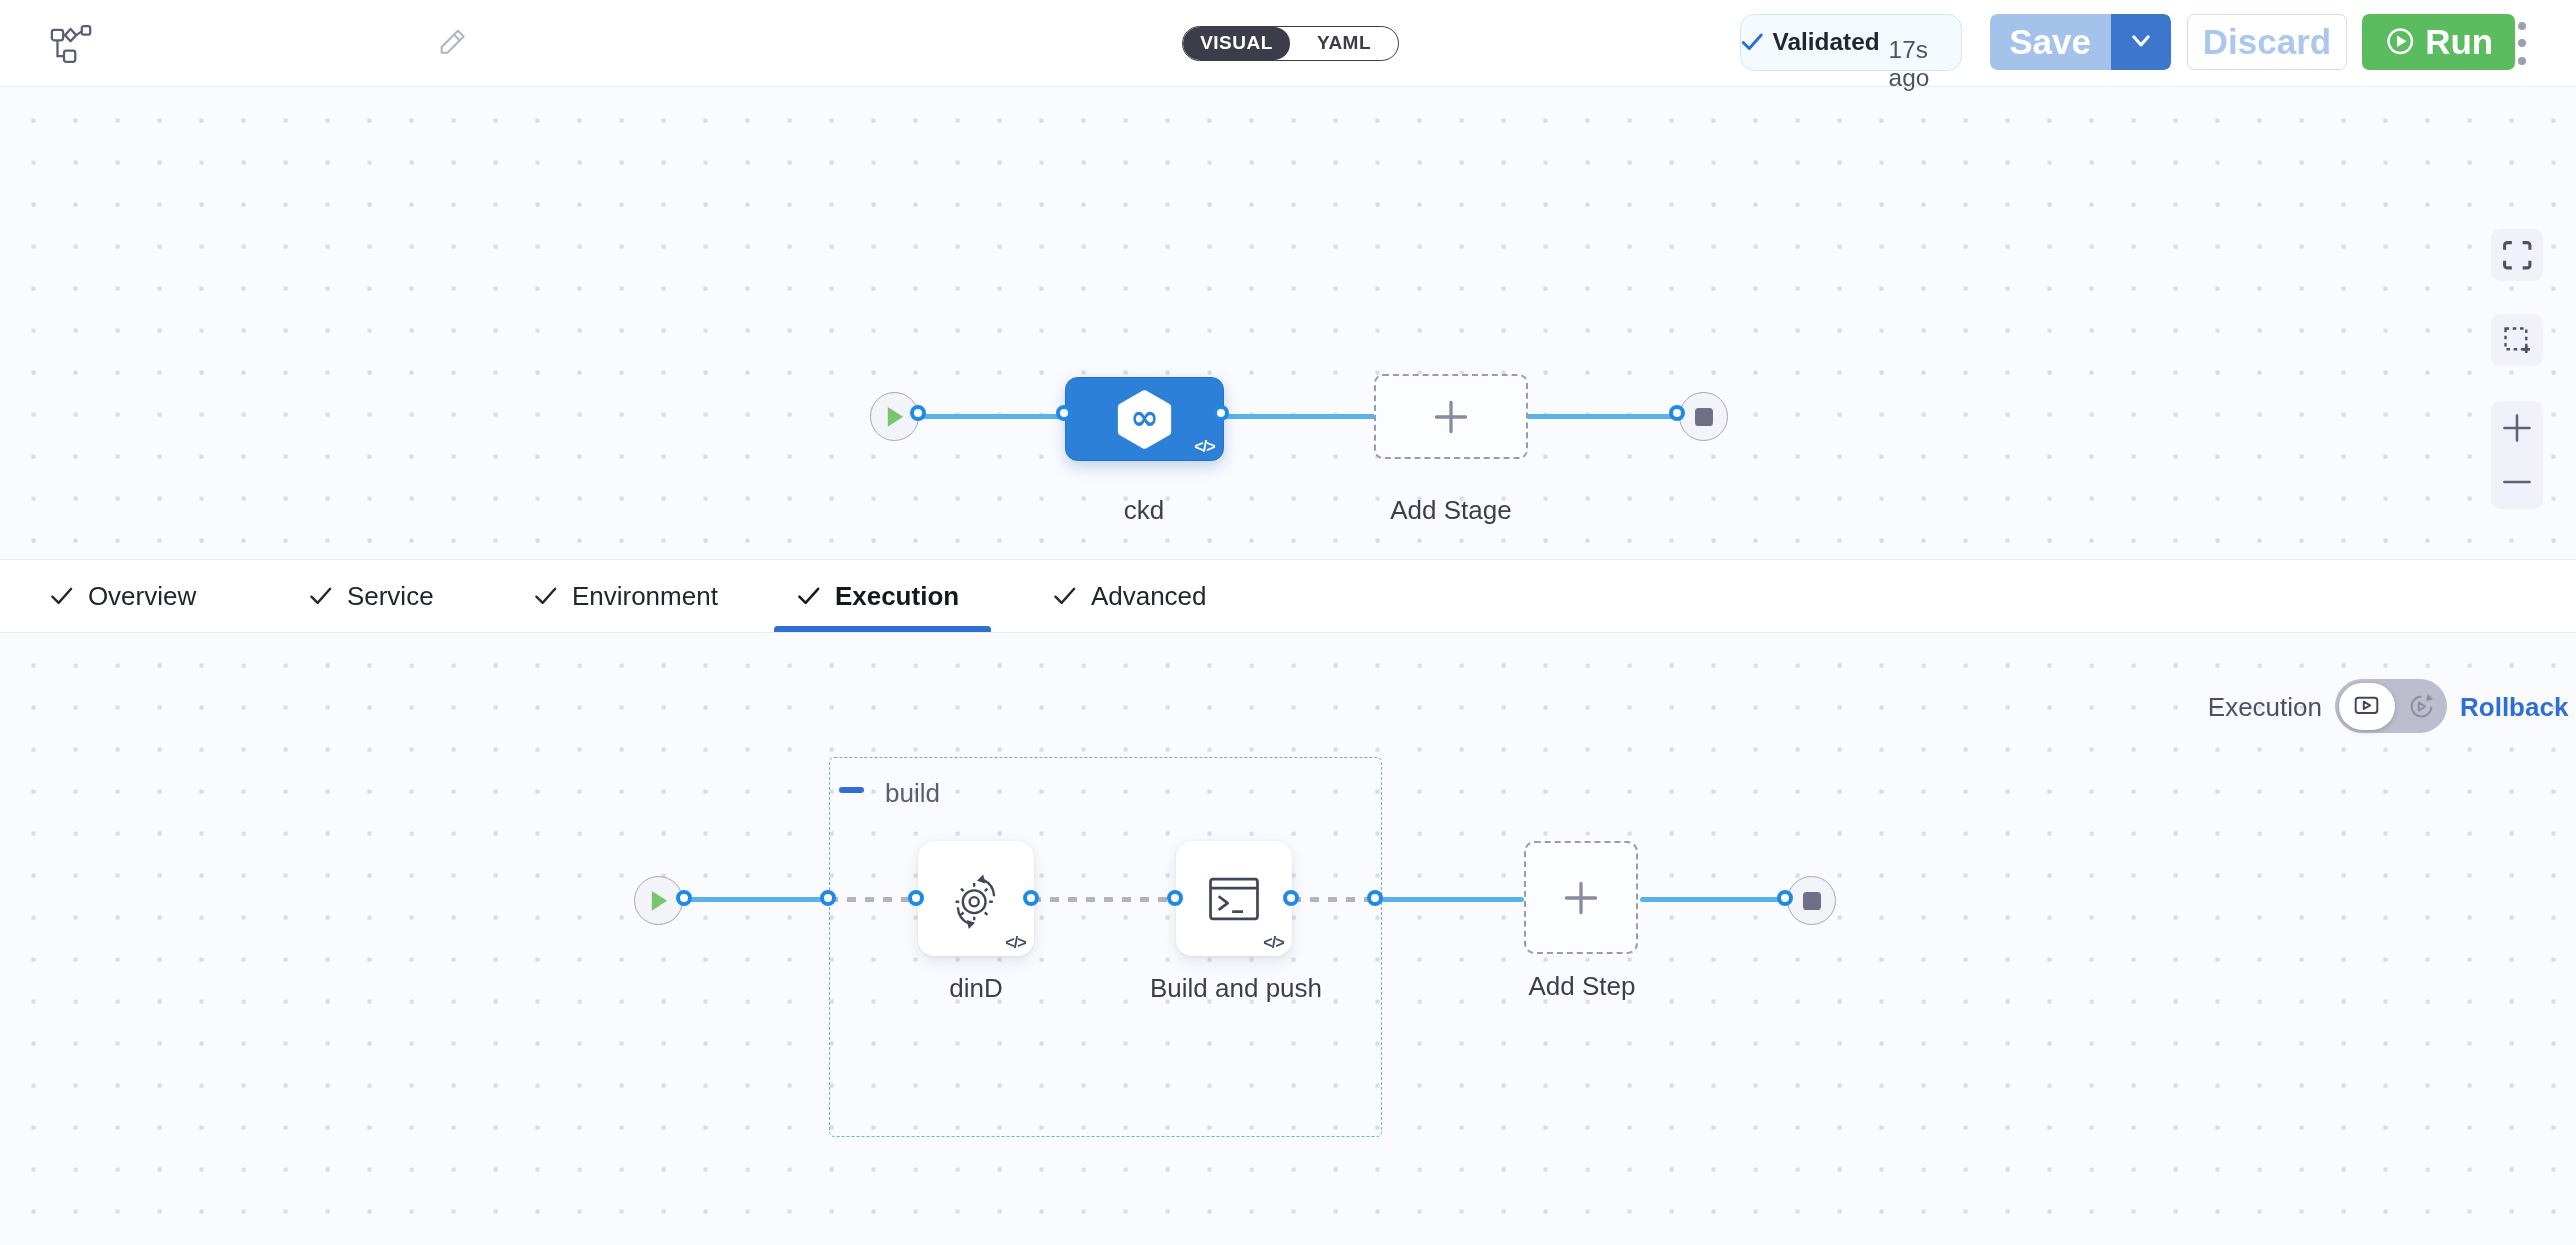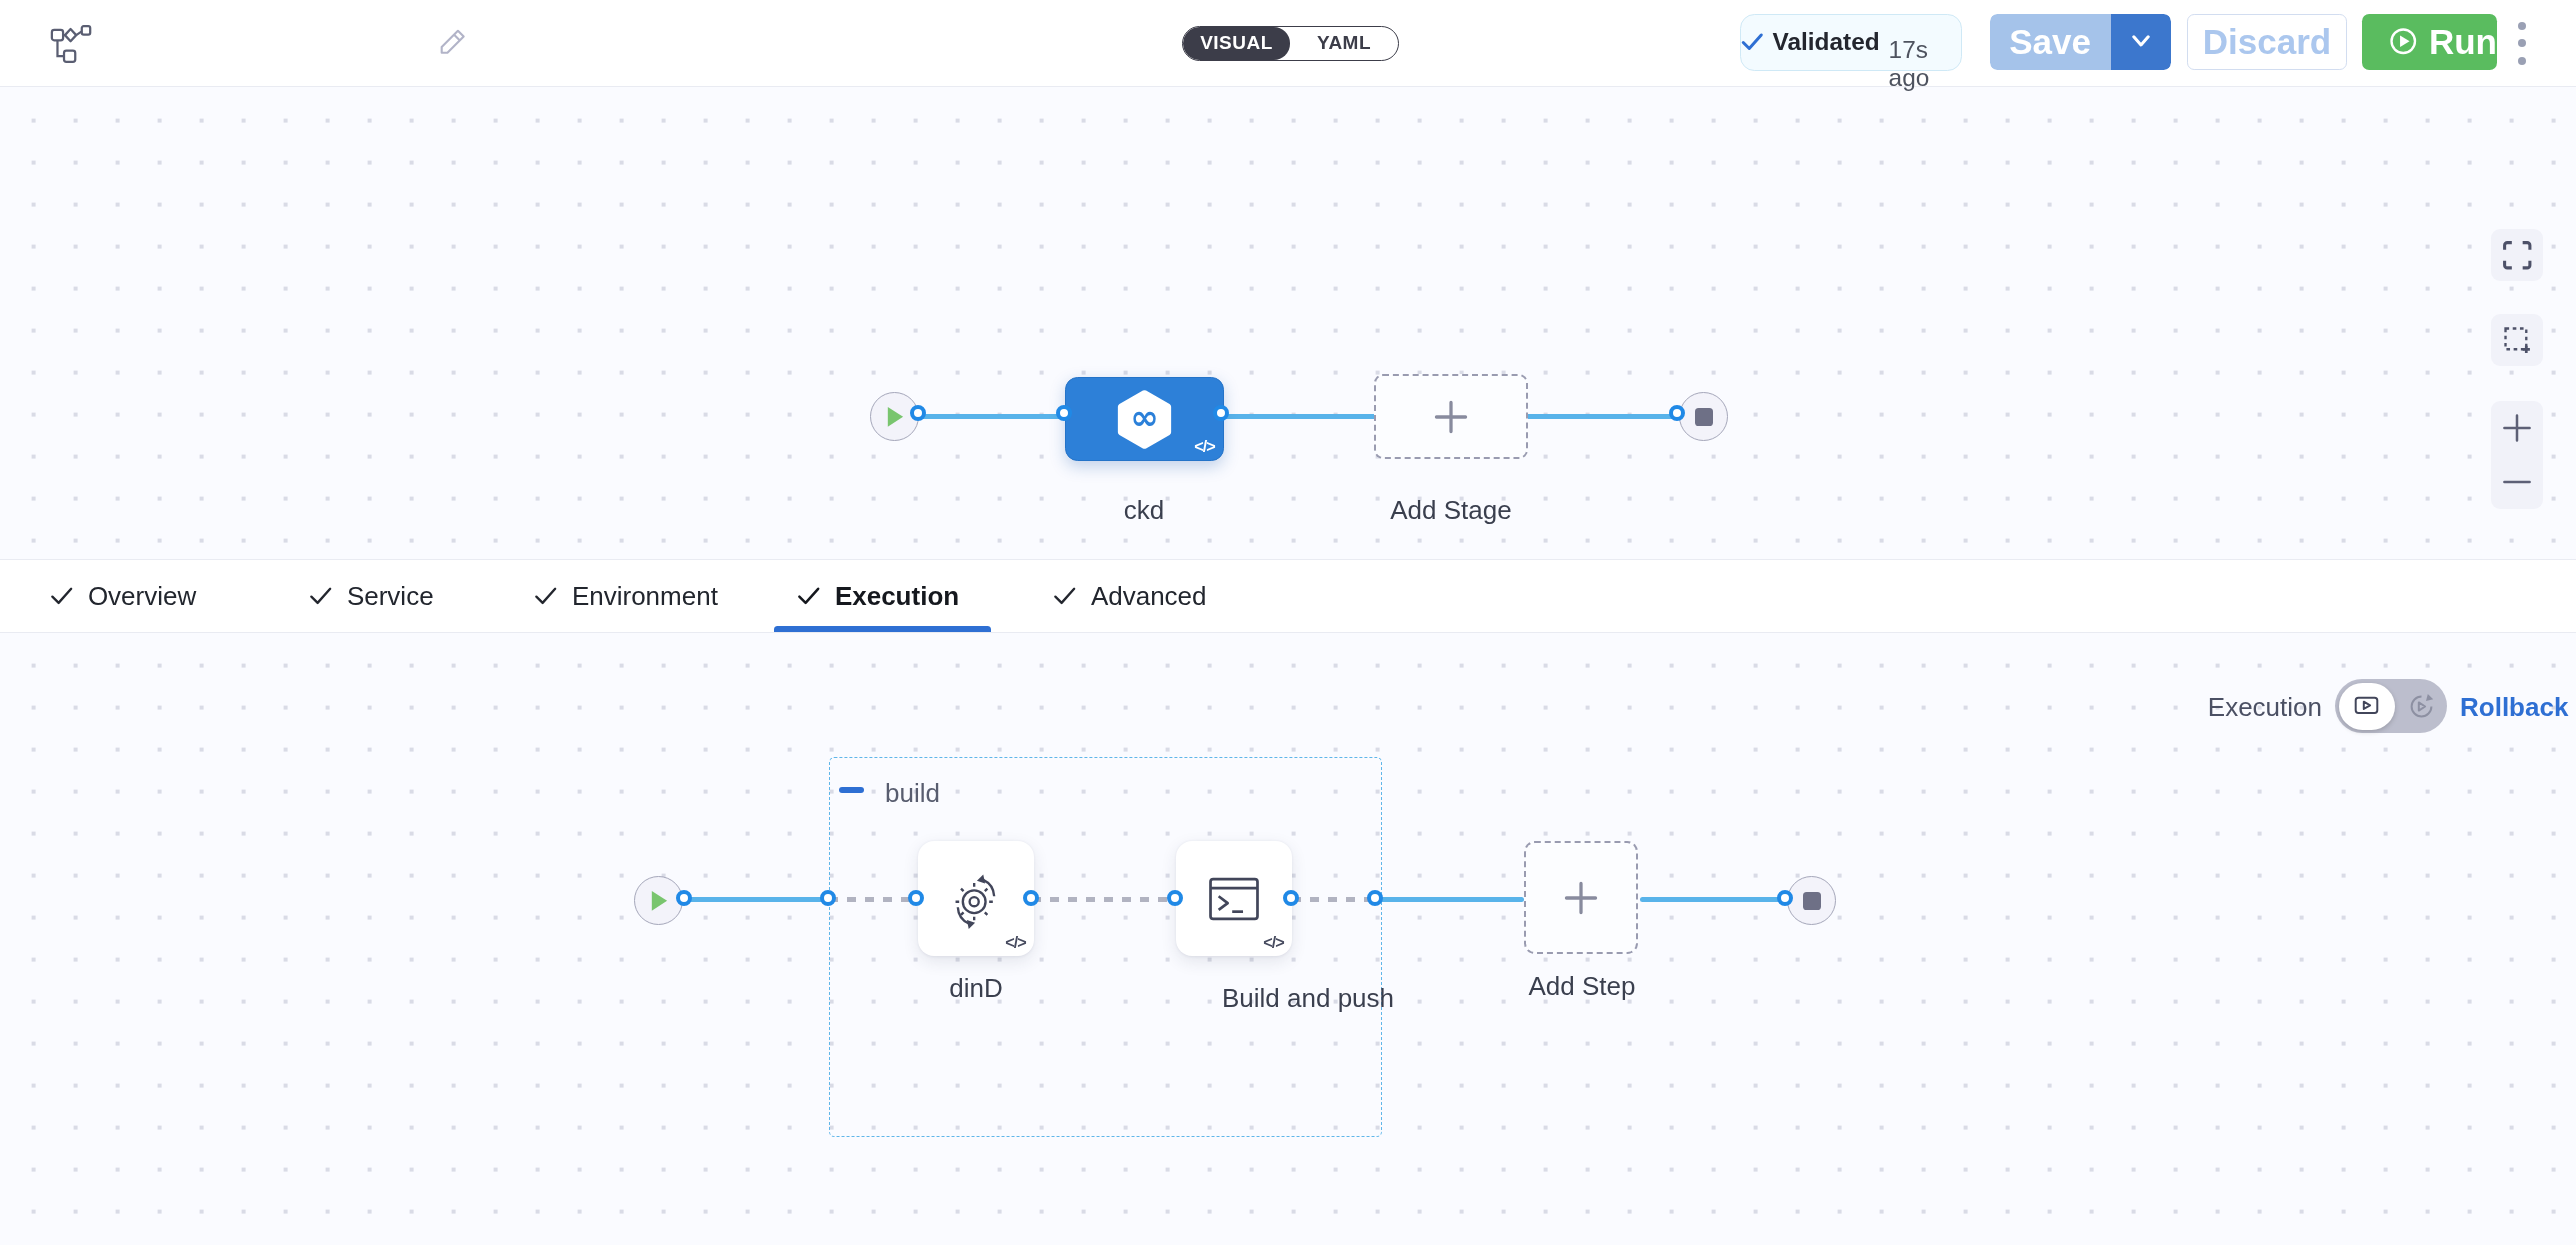--- a/index.html
+++ b/index.html
@@ -15,21 +15,21 @@
   
   #validated{position:absolute;left:1740px;top:13.5px;width:220px;height:55px;border:1.4px solid #cfe9f6;background:#f3fbff;border-radius:14.4px;display:flex;align-items:center;justify-content:center;gap:9px;}
   #validated .vlabel{font-size:24.4px;font-weight:600;color:#23262e;}
   #validated .vtime{font-size:24.4px;color:#4e535f;margin-top:44px;}
   
   .hbtn{position:absolute;top:13.5px;height:56px;border-radius:7.2px;display:flex;align-items:center;justify-content:center;font-size:35px;font-weight:bold;box-sizing:border-box;cursor:pointer;}
   #save-split{left:1990px;width:181px;padding:0;overflow:hidden;display:flex;}
   #save-main{width:120px;height:56px;background:#a5c3ea;color:#fff;display:flex;align-items:center;justify-content:center;border-radius:7.2px 0 0 7.2px;}
   #save-caret{flex:1;height:56px;background:#3c77cd;display:flex;align-items:center;justify-content:center;border-radius:0 7.2px 7.2px 0;border-left:1.8px solid rgba(255,255,255,.55);}
   #discard-btn{left:2187px;width:160px;background:#fff;border:1.8px solid #d2ddf0;color:#abc7ee;}
-  #run-btn{left:2362px;width:135px;background:#5abc5f;color:#fff;gap:9px;justify-content:flex-end;}
+  #run-btn{left:2362px;width:153px;background:#5abc5f;color:#fff;gap:9px;}
   #kebab{position:absolute;left:2513px;top:21.7px;width:18px;height:43px;display:flex;flex-direction:column;align-items:center;justify-content:space-between;cursor:pointer;}
   #kebab i{width:8.1px;height:8.1px;border-radius:50%;background:#9aa0b4;}
   
   .canvas{position:absolute;left:0;width:2576px;background-color:#fafbff;background-image:radial-gradient(circle,#d9dbe6 2.2px,transparent 2.3px);background-size:42px 42px;background-position:12.6px 12.6px;}
   #canvas-top{top:87px;height:472px;}
   #canvas-bottom{top:632px;height:614px;}
   
   .sline{position:absolute;height:4.5px;background:#58b3ea;border-radius:2.7px;z-index:1;}
   .dline{position:absolute;height:4.5px;background:repeating-linear-gradient(90deg,#b1b3c1 0 9px,transparent 9px 18px);z-index:1;}
   .cdot{position:absolute;width:8.1px;height:8.1px;background:#fff;border:4.5px solid #2089e6;border-radius:50%;z-index:6;}
@@ -199,21 +199,21 @@
     <div class="cdot" style="left:676px;top:258px;"></div>
     <div class="cdot" style="left:820px;top:258px;"></div>
     <div class="cdot" style="left:908px;top:258px;"></div>
     <div class="cdot" style="left:1023px;top:258px;"></div>
     <div class="cdot" style="left:1167px;top:258px;"></div>
     <div class="cdot" style="left:1283px;top:258px;"></div>
     <div class="cdot" style="left:1367px;top:258px;"></div>
     <div class="cdot" style="left:1777px;top:258px;"></div>
 
     <div class="nlabel" style="left:976px;top:341px;">dinD</div>
-    <div class="nlabel" style="left:1308px;top:341px;margin-top:10px;">Build and push</div>
+    <div class="nlabel" style="left:1236px;top:341px;">Build and push</div>
     <div class="nlabel" style="left:1582px;top:339px;">Add Step</div>
   </div>
 
   <div id="tabbar">
     <div class="tab" style="left:50px;">
       <svg width="23.5" height="21.7" viewBox="0 0 30 26">
           <polyline points="3,14 11,22 27,4" fill="none" stroke="#23262e" stroke-width="3" stroke-linecap="round" stroke-linejoin="round"></polyline>
         </svg>
       <span>Overview</span>
     </div>

